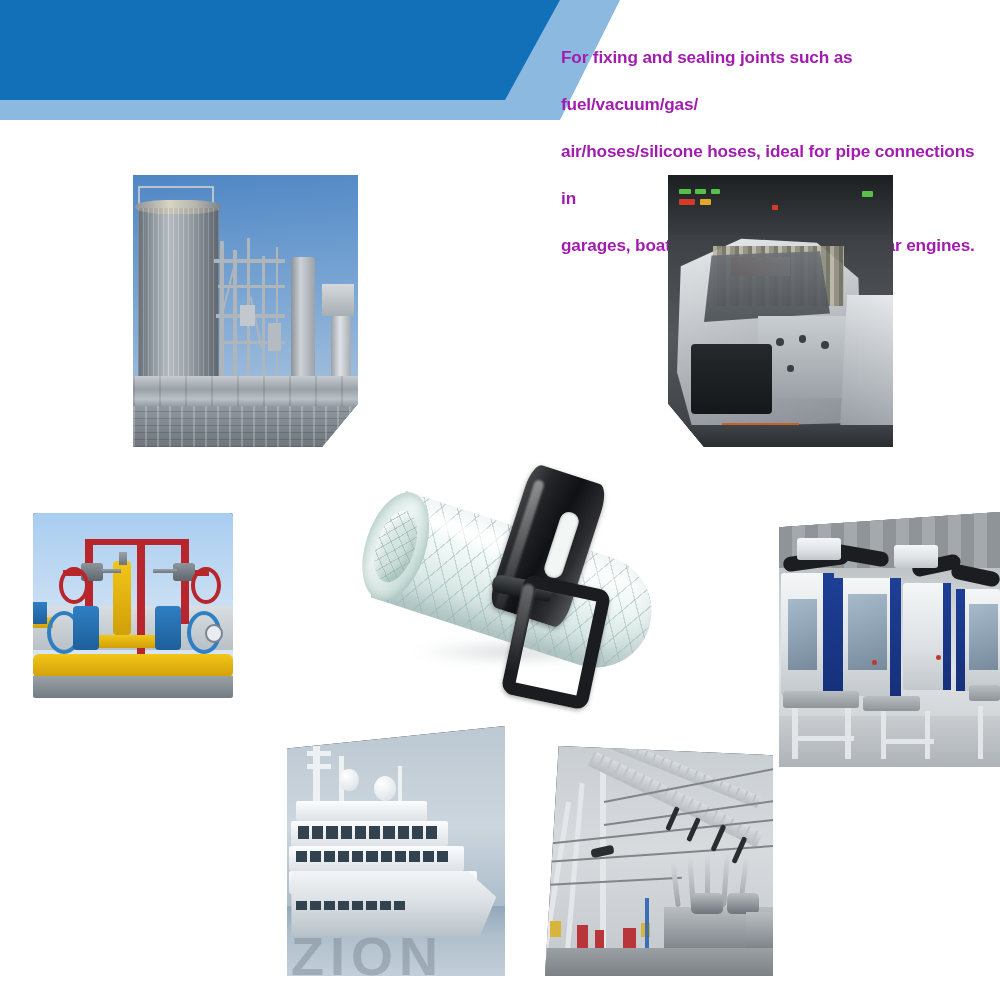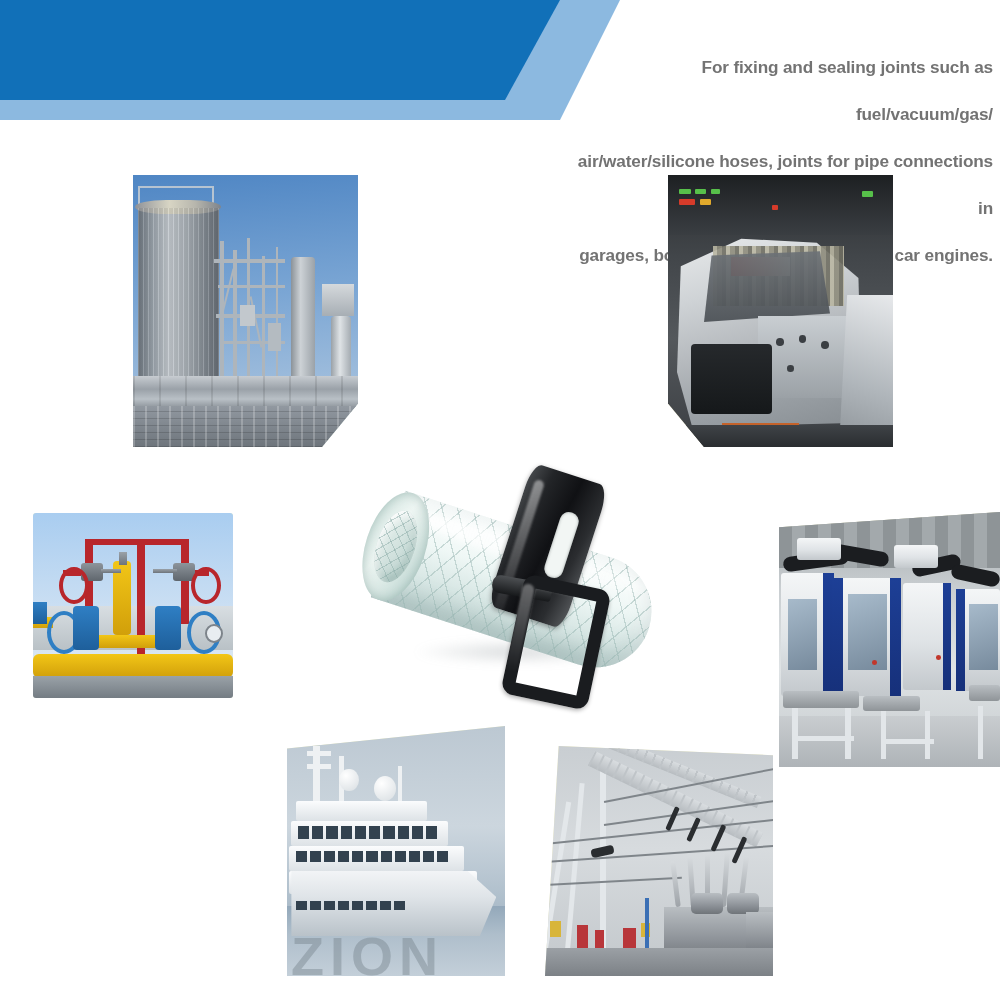--- a/index.html
+++ b/index.html
@@ -29,31 +29,30 @@
     color:#ffffff;
     font-size:47px;
     font-weight:bold;
     letter-spacing:-0.4px;
     line-height:64px;
     white-space:nowrap;
   }
 
   
   .desc{
-    position:absolute;left:561px;top:44px;width:432px;
-    color:#737373;
+    position:absolute;left:561px;top:34px;width:432px;
+    color:#a21caf;
     font-size:17.2px;
     font-weight:bold;
     line-height:47px;
     letter-spacing:-0.15px;
-    text-align:right;
-  }
-
-  
-  .tile{position:absolute;overflow:hidden;background:#fef9c3;}
+  }
+
+  
+  .tile{position:absolute;overflow:hidden;background:#0f172a;}
   .ph{position:absolute;inset:0;overflow:hidden;}
 
   
   .shape-plant{clip-path:polygon(0 0,100% 0,100% 84%,84% 100%,0 100%);}
   .shape-car{clip-path:polygon(0 0,100% 0,100% 100%,16% 100%,0 84%);}
   .shape-valve{clip-path:polygon(0 0,100% 0,100% 100%,0 100%);border-radius:3px;}
   .shape-mach{clip-path:polygon(0 6%,100% 0,100% 100%,0 100%);}
   .shape-ship{clip-path:polygon(0 9%,100% 0,100% 100%,0 100%);}
   .shape-power{clip-path:polygon(6% 0,100% 4%,100% 100%,0 100%);}
 
@@ -317,21 +316,21 @@
 
 <div class="page">
 
   <div class="banner">
     <div class="banner-light"></div>
     <div class="banner-dark"></div>
   </div>
 
   <div class="desc">
     <div>For fixing and sealing joints such as fuel/vacuum/gas/</div>
-    <div>air/water/silicone hoses, joints for pipe connections in</div>
+    <div>air/hoses/silicone hoses, ideal for pipe connections in</div>
     <div>garages, boats, motorbikes, lawns and car engines.</div>
   </div>
 
   <div class="tile shape-plant" style="left:133px;top:175px;width:225px;height:272px;">
     <div class="ph">
       <div class="plant-sky"></div>
       <div class="plant-rail"></div>
       <div class="plant-tank"></div>
 
       <div class="plant-cluster">

